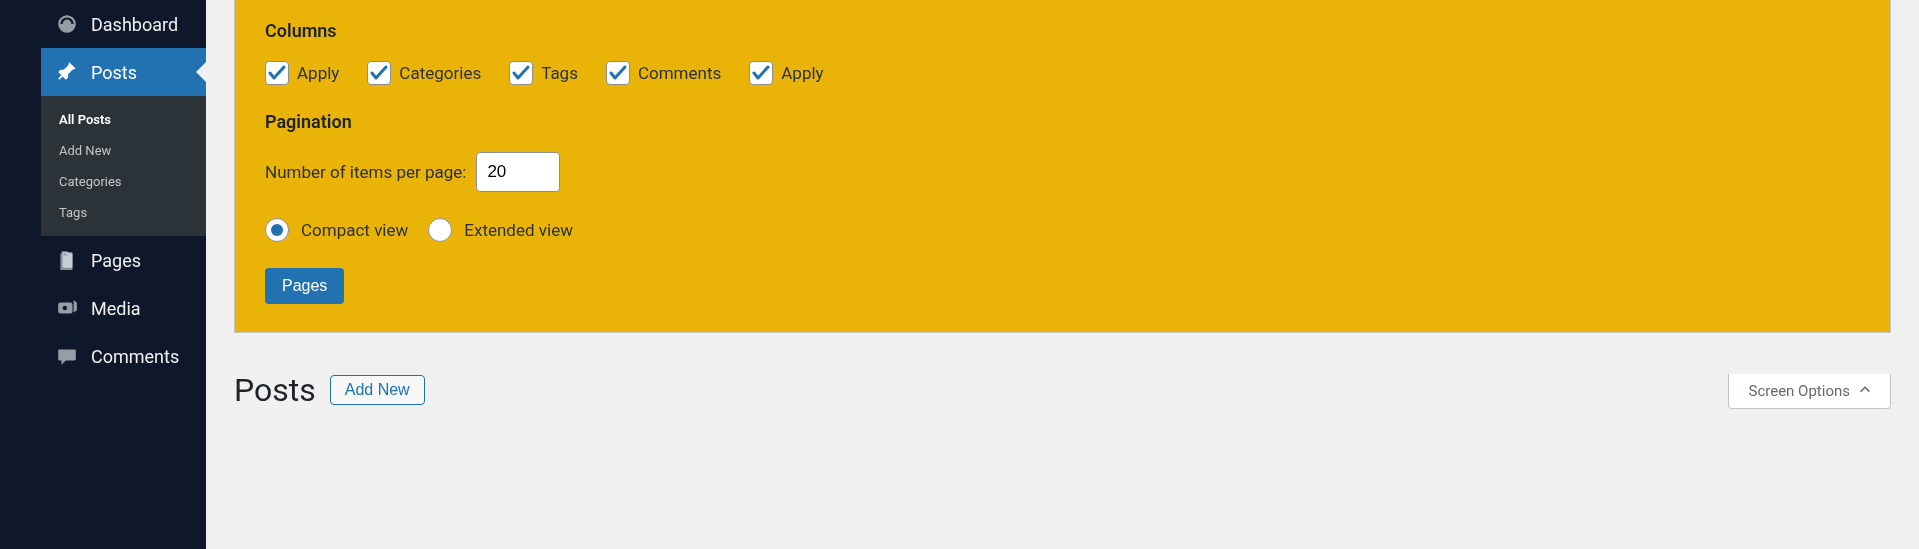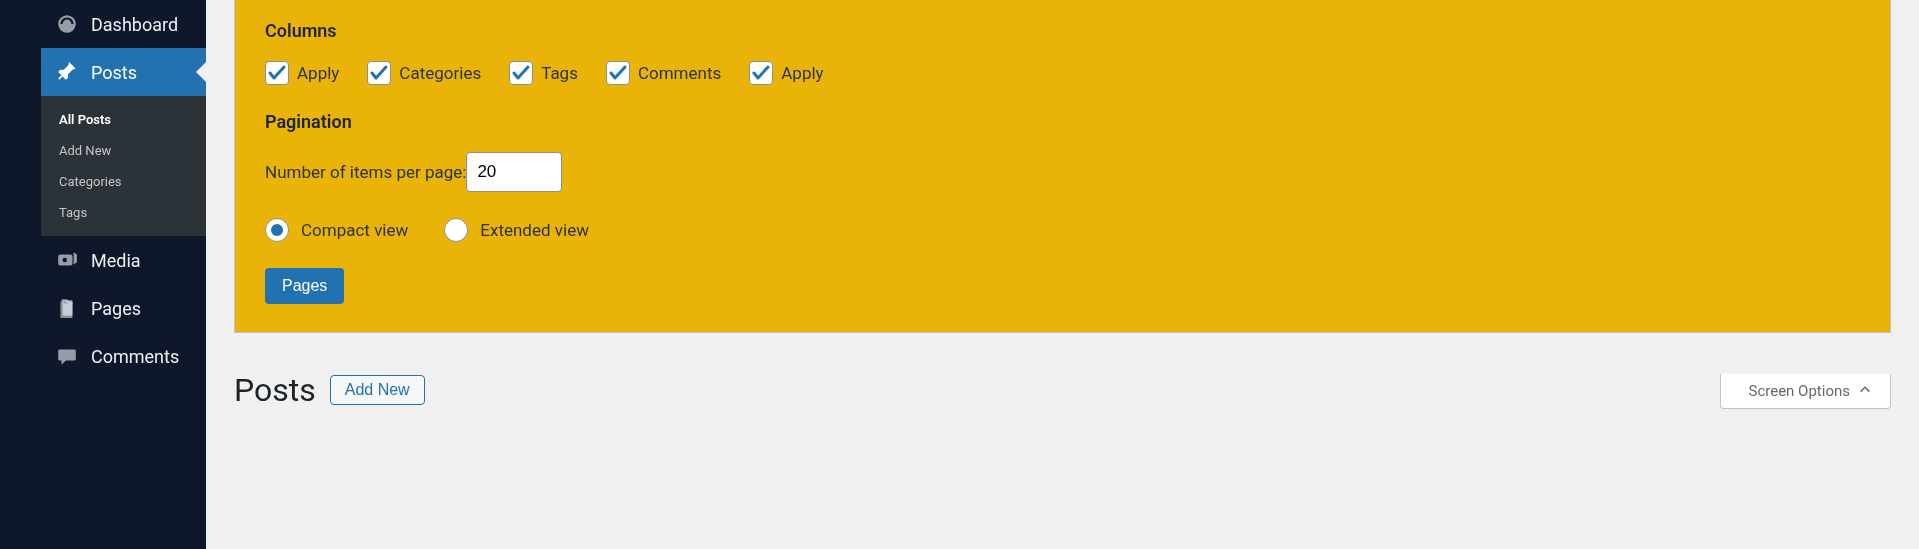--- a/index.html
+++ b/index.html
@@ -113,38 +113,39 @@
       cursor: pointer;
     }
     .wp-checkbox svg { display: block; }
     .check-label {
       font-size: 17px;
       color: #2c3338;
     }
     .pagination-row {
       display: flex;
       align-items: center;
+      gap: 10px;
       margin-bottom: 26px;
     }
     .pag-label {
       font-size: 17px;
       color: #2c3338;
     }
     .num-input {
-      width: 96px;
+      width: 84px;
       height: 40px;
       padding: 0 10px;
       border: 1px solid #8c8f94;
       border-radius: 4px;
       font-size: 17px;
       background: #fff;
     }
     .radio-row {
       display: flex;
-      gap: 36px;
+      gap: 20px;
       margin-bottom: 26px;
       align-items: center;
     }
     .radio-group {
       display: flex;
       align-items: center;
       gap: 12px;
     }
     .wp-radio {
       width: 24px;
@@ -177,21 +178,21 @@
       cursor: pointer;
     }
     .screen-options-tab {
       position: absolute;
       right: 28px;
       top: 374px;
       background: #fff;
       border: 1px solid #c3c4c7;
       border-top: none;
       border-radius: 0 0 4px 4px;
-      padding: 8px 18px 8px 28px;
+      padding: 8px 18px 8px 20px;
       font-size: 15px;
       color: #646970;
       cursor: pointer;
       display: flex;
       align-items: center;
       gap: 8px;
     }
     .page-title-row {
       display: flex;
       align-items: center;
@@ -240,34 +241,34 @@
     <div class="submenu">
       <div class="submenu-item current">All Posts</div>
       <div class="submenu-item">Add New</div>
       <div class="submenu-item">Categories</div>
       <div class="submenu-item">Tags</div>
     </div>
 
     <div class="menu-item">
       <span class="menu-icon">
         <svg width="22" height="22" viewBox="0 0 20 20" fill="currentColor">
-            <path d="M4 5h9a2 2 0 012 2v6a2 2 0 01-2 2H4a2 2 0 01-2-2V7a2 2 0 012-2zm4 3a2 2 0 100 4 2 2 0 000-4zm8-5l3 2v7l-3 2V3z"></path>
-          </svg>
-      </span>
-      <span class="menu-label">Media</span>
-    </div>
-
-    <div class="menu-item">
-      <span class="menu-icon">
-        <svg width="22" height="22" viewBox="0 0 20 20" fill="currentColor">
             <path d="M5 2h5l2 2h3v14H5V2zm2 2v2h4l-2-2H7zm-3 0h1v14h10v1H4V4z" opacity=".9"></path>
             <rect x="6" y="3" width="9" height="14" rx="1"></rect>
           </svg>
       </span>
       <span class="menu-label">Pages</span>
+    </div>
+
+    <div class="menu-item">
+      <span class="menu-icon">
+        <svg width="22" height="22" viewBox="0 0 20 20" fill="currentColor">
+            <path d="M4 5h9a2 2 0 012 2v6a2 2 0 01-2 2H4a2 2 0 01-2-2V7a2 2 0 012-2zm4 3a2 2 0 100 4 2 2 0 000-4zm8-5l3 2v7l-3 2V3z"></path>
+          </svg>
+      </span>
+      <span class="menu-label">Media</span>
     </div>
 
     <div class="menu-item">
       <span class="menu-icon">
         <svg width="22" height="22" viewBox="0 0 20 20" fill="currentColor">
             <path d="M3 4h14a1 1 0 011 1v8a1 1 0 01-1 1H9l-4 4v-4H3a1 1 0 01-1-1V5a1 1 0 011-1z"></path>
           </svg>
       </span>
       <span class="menu-label">Comments</span>
     </div>

